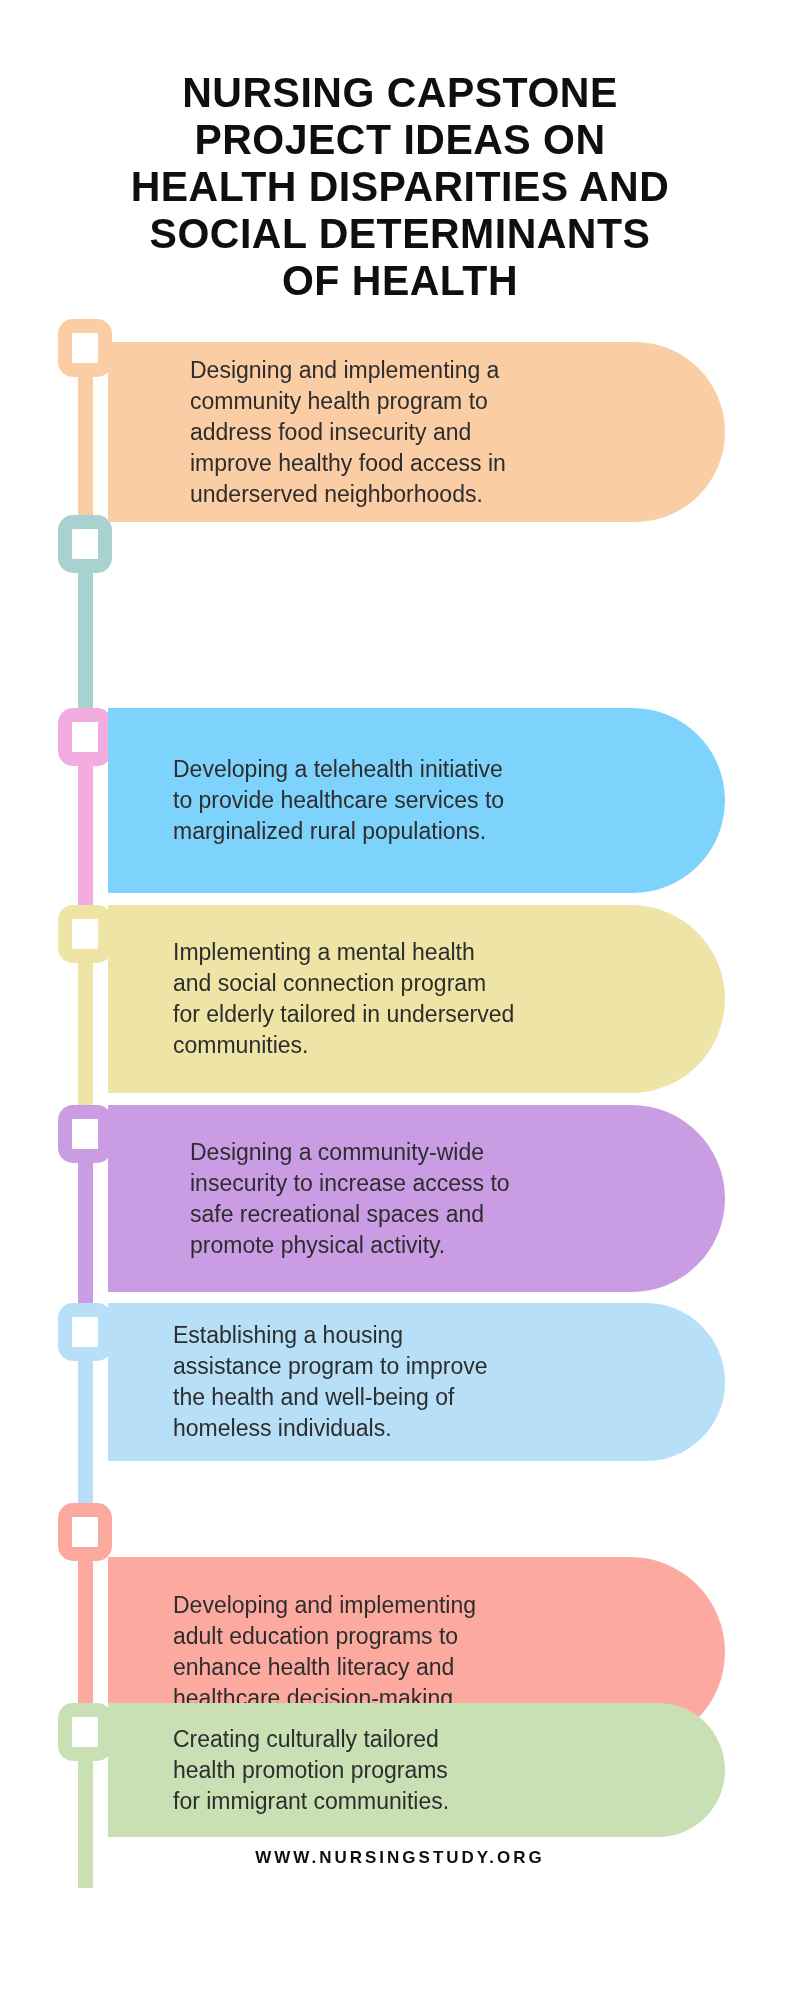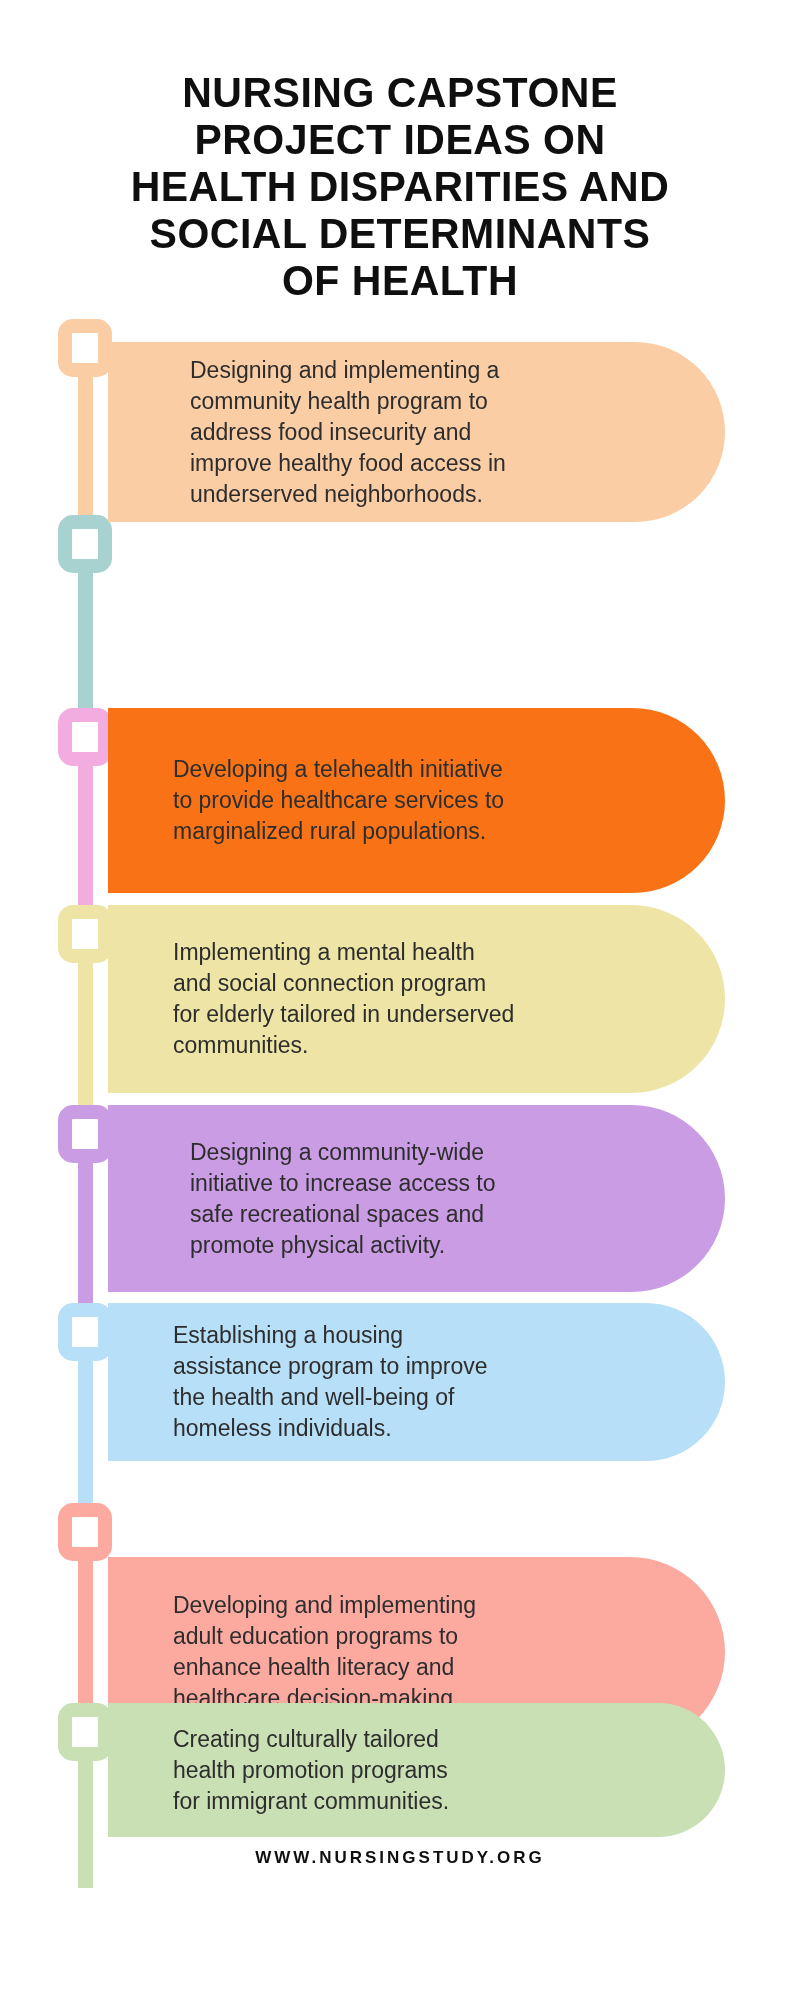--- a/index.html
+++ b/index.html
@@ -74,28 +74,28 @@
   <div class="node m3" style="border-color: rgb(243, 172, 223);"></div>
   <div class="node m4" style="border-color: rgb(237, 228, 165);"></div>
   <div class="node m5" style="border-color: rgb(201, 156, 228);"></div>
   <div class="node m6" style="border-color: rgb(183, 223, 248);"></div>
   <div class="node m7" style="border-color: rgb(252, 169, 160);"></div>
   <div class="node m8" style="border-color: rgb(201, 224, 181);"></div>
 
   <div class="card c1 pad-lg" style="background-color: rgb(250, 205, 165);">
     <p class="card-text">Designing and implementing a community health program to address food insecurity and improve healthy food access in underserved neighborhoods.</p>
   </div>
-  <div class="card c3" style="background-color: #f97316;">
+  <div class="card c3" style="background-color: #7dd3fc;">
     <p class="card-text">Developing a telehealth initiative to provide healthcare services to marginalized rural populations.</p>
   </div>
   <div class="card c4" style="background-color: rgb(237, 228, 165);">
     <p class="card-text">Implementing a mental health and social connection program for elderly tailored in underserved communities.</p>
   </div>
   <div class="card c5 pad-lg" style="background-color: rgb(201, 156, 228);">
-    <p class="card-text">Designing a community-wide initiative to increase access to safe recreational spaces and promote physical activity.</p>
+    <p class="card-text">Designing a community-wide insecurity to increase access to safe recreational spaces and promote physical activity.</p>
   </div>
   <div class="card c6" style="background-color: rgb(183, 223, 248);">
     <p class="card-text">Establishing a housing assistance program to improve the health and well-being of homeless individuals.</p>
   </div>
   <div class="card c7" style="background-color: rgb(252, 169, 160);">
     <p class="card-text">Developing and implementing adult education programs to enhance health literacy and healthcare decision-making.</p>
   </div>
   <div class="card c8" style="background-color: rgb(201, 224, 181);">
     <p class="card-text narrow">Creating culturally tailored health promotion programs for immigrant communities.</p>
   </div>

